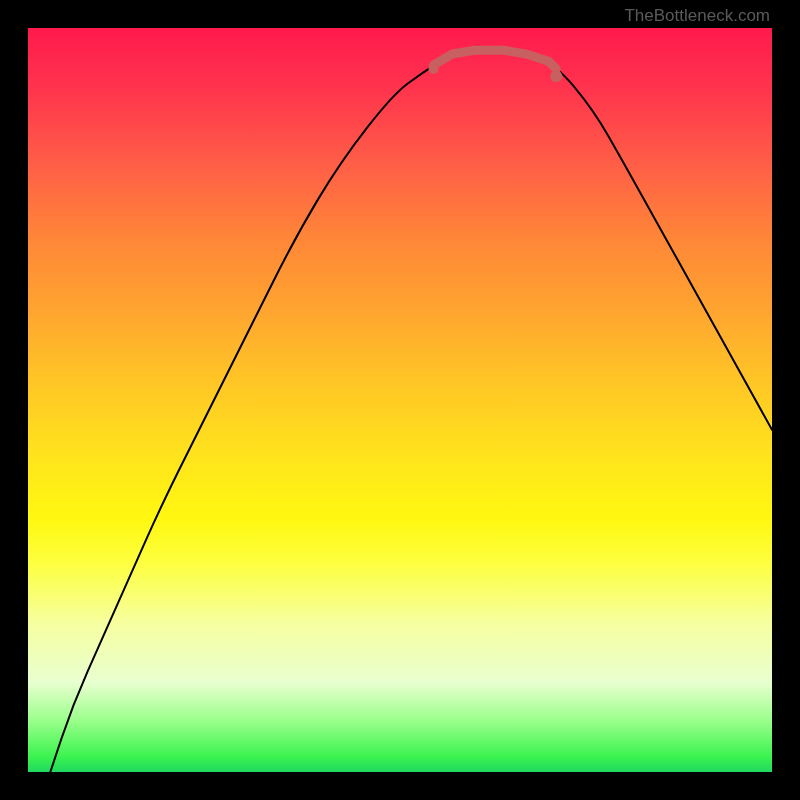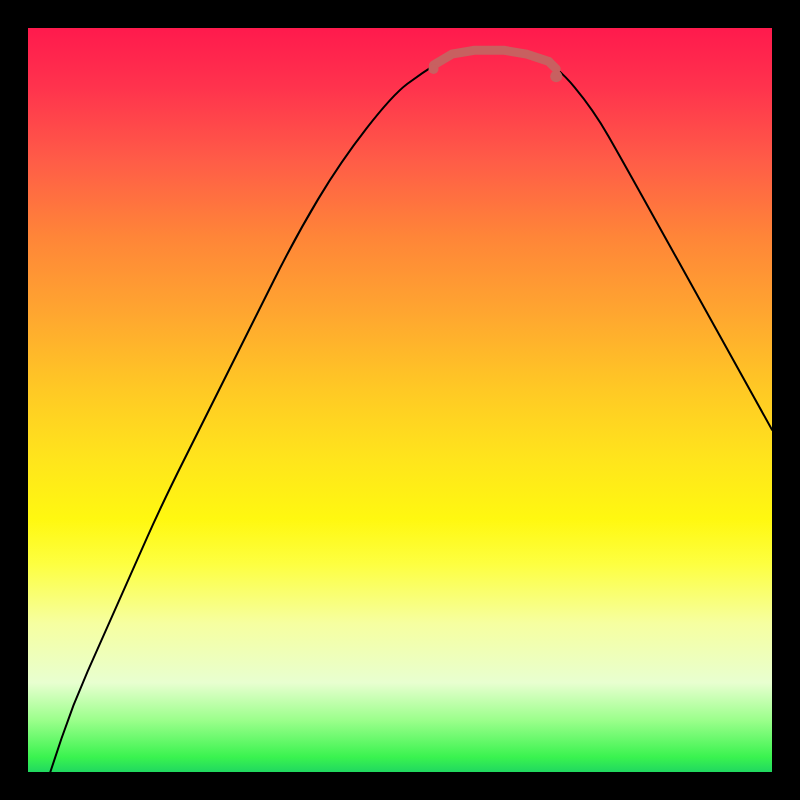--- a/index.html
+++ b/index.html
@@ -68,13 +68,14 @@
       <g>
         <path id="main-curve" fill="none" stroke="#000" stroke-width="2" stroke-linecap="round" d="M 22.32 744 Q 22.32 744 33.480000000000004 710.52 Q 44.64 677.04 59.52 643.56 Q 74.4 610.08 89.28 576.6 Q 104.16000000000001 543.12 119.03999999999999 509.64 Q 133.92 476.16 156.24 431.52 Q 178.56 386.88 200.88 342.24 Q 223.2 297.6 245.51999999999998 252.96000000000004 Q 267.84 208.32000000000005 290.15999999999997 171.12000000000006 Q 312.47999999999996 133.92000000000007 338.52 100.44 Q 364.56 66.95999999999992 379.44 55.799999999999955 Q 394.32 44.639999999999986 409.2 35.34000000000003 Q 424.08 26.040000000000077 442.67999999999995 24.180000000000064 Q 461.28 22.32000000000005 479.88 24.180000000000064 Q 498.48 26.040000000000077 513.36 31.62000000000006 Q 528.24 37.200000000000045 546.84 59.52000000000004 Q 565.44 81.84000000000003 580.32 107.88000000000005 Q 595.2 133.92000000000007 613.8 167.40000000000003 Q 632.4 200.88 651 234.35999999999999 Q 669.6 267.84 688.2 301.31999999999994 Q 706.8 334.79999999999995 725.4 368.28 L 744 401.76"></path>
       </g>
       <g>
         <path id="highlight-curve" fill="none" stroke="#c86060" stroke-width="9" stroke-linecap="round" d="M 405.48 37.200000000000045 L 424.08 26.040000000000077 L 446.4 22.32000000000005 L 476.16 22.32000000000005 L 498.48 26.040000000000077 L 520.8 33.48000000000002 L 528.24 40.92000000000007"></path>
         <circle id="marker-0" fill="#c86060" cx="405.48" cy="40.92000000000007" r="5"></circle>
         <circle id="marker-1" fill="#c86060" cx="528.24" cy="48.360000000000014" r="6"></circle>
       </g>
     </svg>
   </div>
+  <div class="attribution">TheBottleneck.com</div>
 </div>
 
 </body></html>

